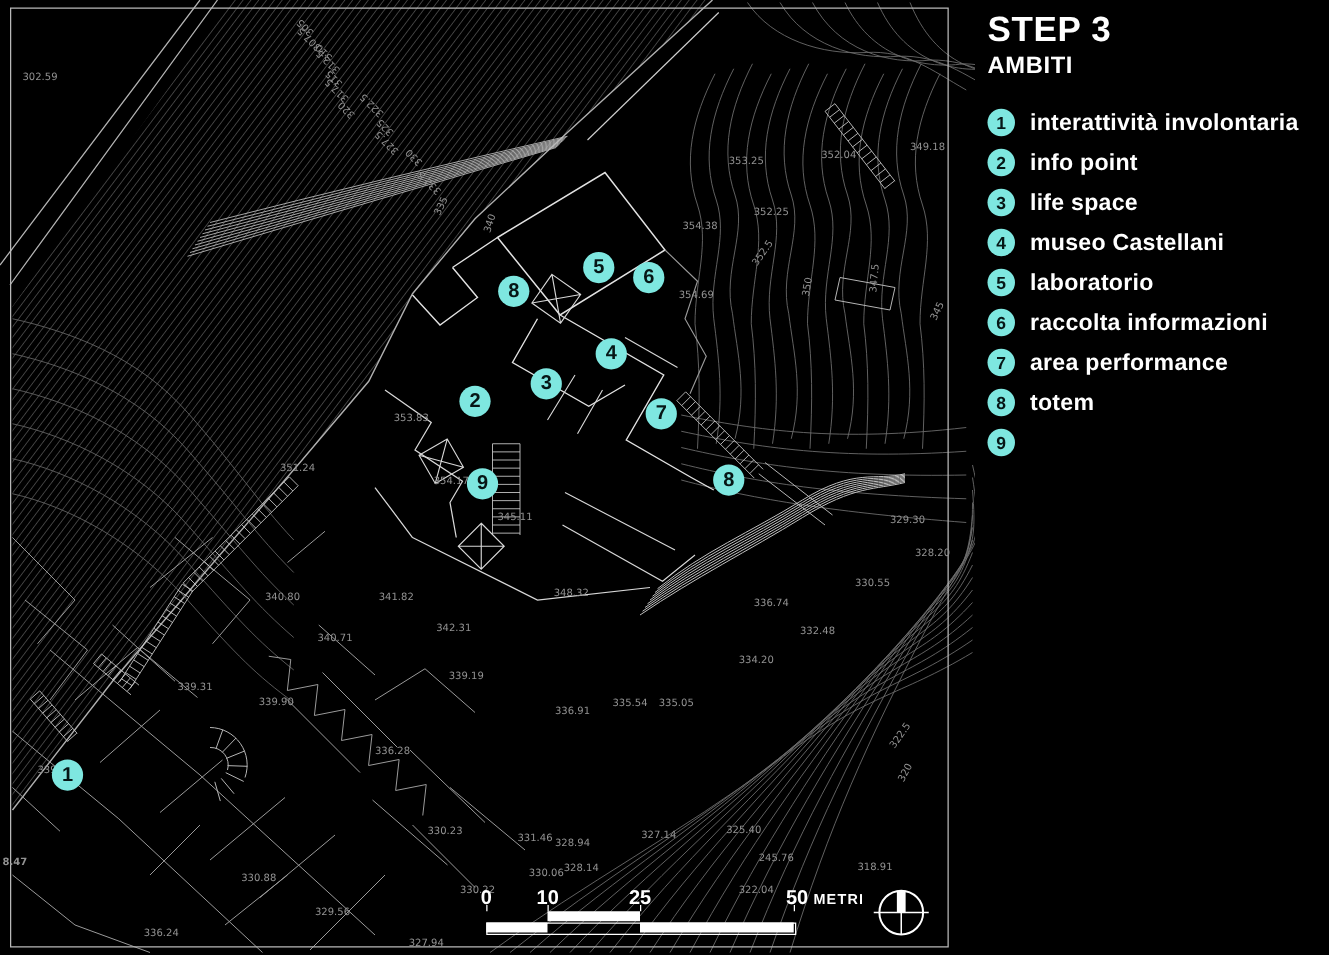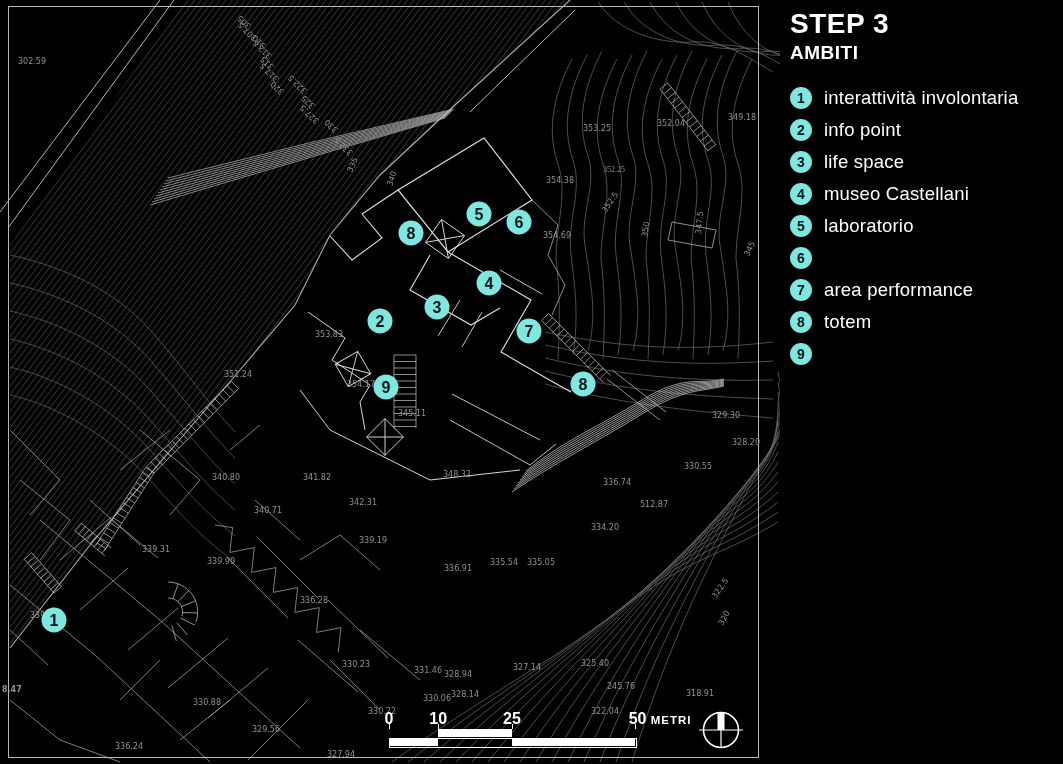--- a/index.html
+++ b/index.html
@@ -27,21 +27,21 @@
   .sb-seg.outlined{border:1px solid #fff;}
   
   #legend{position:absolute;left:780px;top:0;width:283px;height:694px;color:#fff;}
   #legend-title{position:absolute;left:10px;top:8px;font-size:28px;font-weight:bold;letter-spacing:.5px;}
   #legend-subtitle{position:absolute;left:10px;top:42px;font-size:19px;font-weight:bold;letter-spacing:.5px;}
   #legend-items{position:absolute;left:10px;top:87px;}
   .legend-item{display:flex;align-items:flex-start;margin-bottom:10px;}
   .legend-bullet{flex:0 0 auto;width:22px;height:22px;border-radius:50%;
                  display:flex;align-items:center;justify-content:center;
                  font-weight:bold;font-size:14px;color:#061616;margin-top:0px;}
-  .legend-label{margin-left:12px;font-size:18.5px;font-weight:normal;line-height:22px;
+  .legend-label{margin-left:12px;font-size:18.5px;font-weight:bold;line-height:22px;
                 white-space:pre-line;letter-spacing:.2px;}
 </style>
 </head>
 <body>
 
 <div id="stage">
 
   <div id="map">
     <svg id="cv" width="780" height="764" viewBox="0 0 780 764">
       <defs>
@@ -185,41 +185,41 @@
             <path d="M -13 -13 H 13 V 13 H -13 Z M -13 -13 L 13 13 M 13 -13 L -13 13" stroke="#d8d8d8" stroke-width="0.9" fill="none"></path>
           </g>
         </g>
     </svg>
     <div id="frame"></div>
     <div id="labels">
         <span class="elev" style="left: 18px; top: 58px;">302.59</span>
         <span class="elev" style="left: 583px; top: 125px;">353.25</span>
         <span class="elev" style="left: 657px; top: 120px;">352.04</span>
         <span class="elev" style="left: 728px; top: 114px;">349.18</span>
-        <span class="elev" style="left: 603px; top: 166px; font-family: Liberation Serif, serif;">352.25</span>
+        <span class="elev" style="left: 603px; top: 166px;">352.25</span>
         <span class="elev" style="left: 546px; top: 177px;">354.38</span>
         <span class="elev" style="left: 543px; top: 232px;">354.69</span>
         <span class="elev" style="left: 315px; top: 331px;">353.83</span>
         <span class="elev" style="left: 347px; top: 341px; margin-top: 40px;">354.17</span>
         <span class="elev" style="left: 224px; top: 371px;">351.24</span>
         <span class="elev" style="left: 398px; top: 410px;">345.11</span>
         <span class="elev" style="left: 212px; top: 474px;">340.80</span>
         <span class="elev" style="left: 303px; top: 474px;">341.82</span>
         <span class="elev" style="left: 443px; top: 471px;">348.32</span>
         <span class="elev" style="left: 349px; top: 499px;">342.31</span>
         <span class="elev" style="left: 254px; top: 507px;">340.71</span>
         <span class="elev" style="left: 359px; top: 537px;">339.19</span>
         <span class="elev" style="left: 142px; top: 546px;">339.31</span>
         <span class="elev" style="left: 207px; top: 558px;">339.90</span>
         <span class="elev" style="left: 30px; top: 612px;">339.93</span>
         <span class="elev" style="left: 444px; top: 565px;">336.91</span>
         <span class="elev" style="left: 490px; top: 559px;">335.54</span>
         <span class="elev" style="left: 527px; top: 559px;">335.05</span>
         <span class="elev" style="left: 591px; top: 524px;">334.20</span>
-        <span class="elev" style="left: 640px; top: 501px;">512.87</span>
+        <span class="elev" style="left: 640px; top: 501px;">332.48</span>
         <span class="elev" style="left: 603px; top: 479px;">336.74</span>
         <span class="elev" style="left: 684px; top: 463px;">330.55</span>
         <span class="elev" style="left: 712px; top: 412px;">329.30</span>
         <span class="elev" style="left: 732px; top: 439px;">328.20</span>
         <span class="elev" style="left: 581px; top: 660px;">325.40</span>
         <span class="elev" style="left: 607px; top: 683px;">245.76</span>
         <span class="elev" style="left: 686px; top: 690px;">318.91</span>
         <span class="elev" style="left: 591px; top: 708px;">322.04</span>
         <span class="elev" style="left: 342px; top: 661px;">330.23</span>
         <span class="elev" style="left: 414px; top: 667px;">331.46</span>
@@ -310,20 +310,21 @@
         <div class="legend-item">
           <div class="legend-bullet" style="background: rgb(126, 231, 224);">4</div>
           <div class="legend-label">museo Castellani</div>
         </div>
         <div class="legend-item">
           <div class="legend-bullet" style="background: rgb(126, 231, 224);">5</div>
           <div class="legend-label">laboratorio</div>
         </div>
         <div class="legend-item">
           <div class="legend-bullet" style="background: rgb(126, 231, 224);">6</div>
+          <div class="legend-label">raccolta informazioni</div>
         </div>
         <div class="legend-item">
           <div class="legend-bullet" style="background: rgb(126, 231, 224);">7</div>
           <div class="legend-label">area performance</div>
         </div>
         <div class="legend-item">
           <div class="legend-bullet" style="background: rgb(126, 231, 224);">8</div>
           <div class="legend-label">totem</div>
         </div>
         <div class="legend-item">

